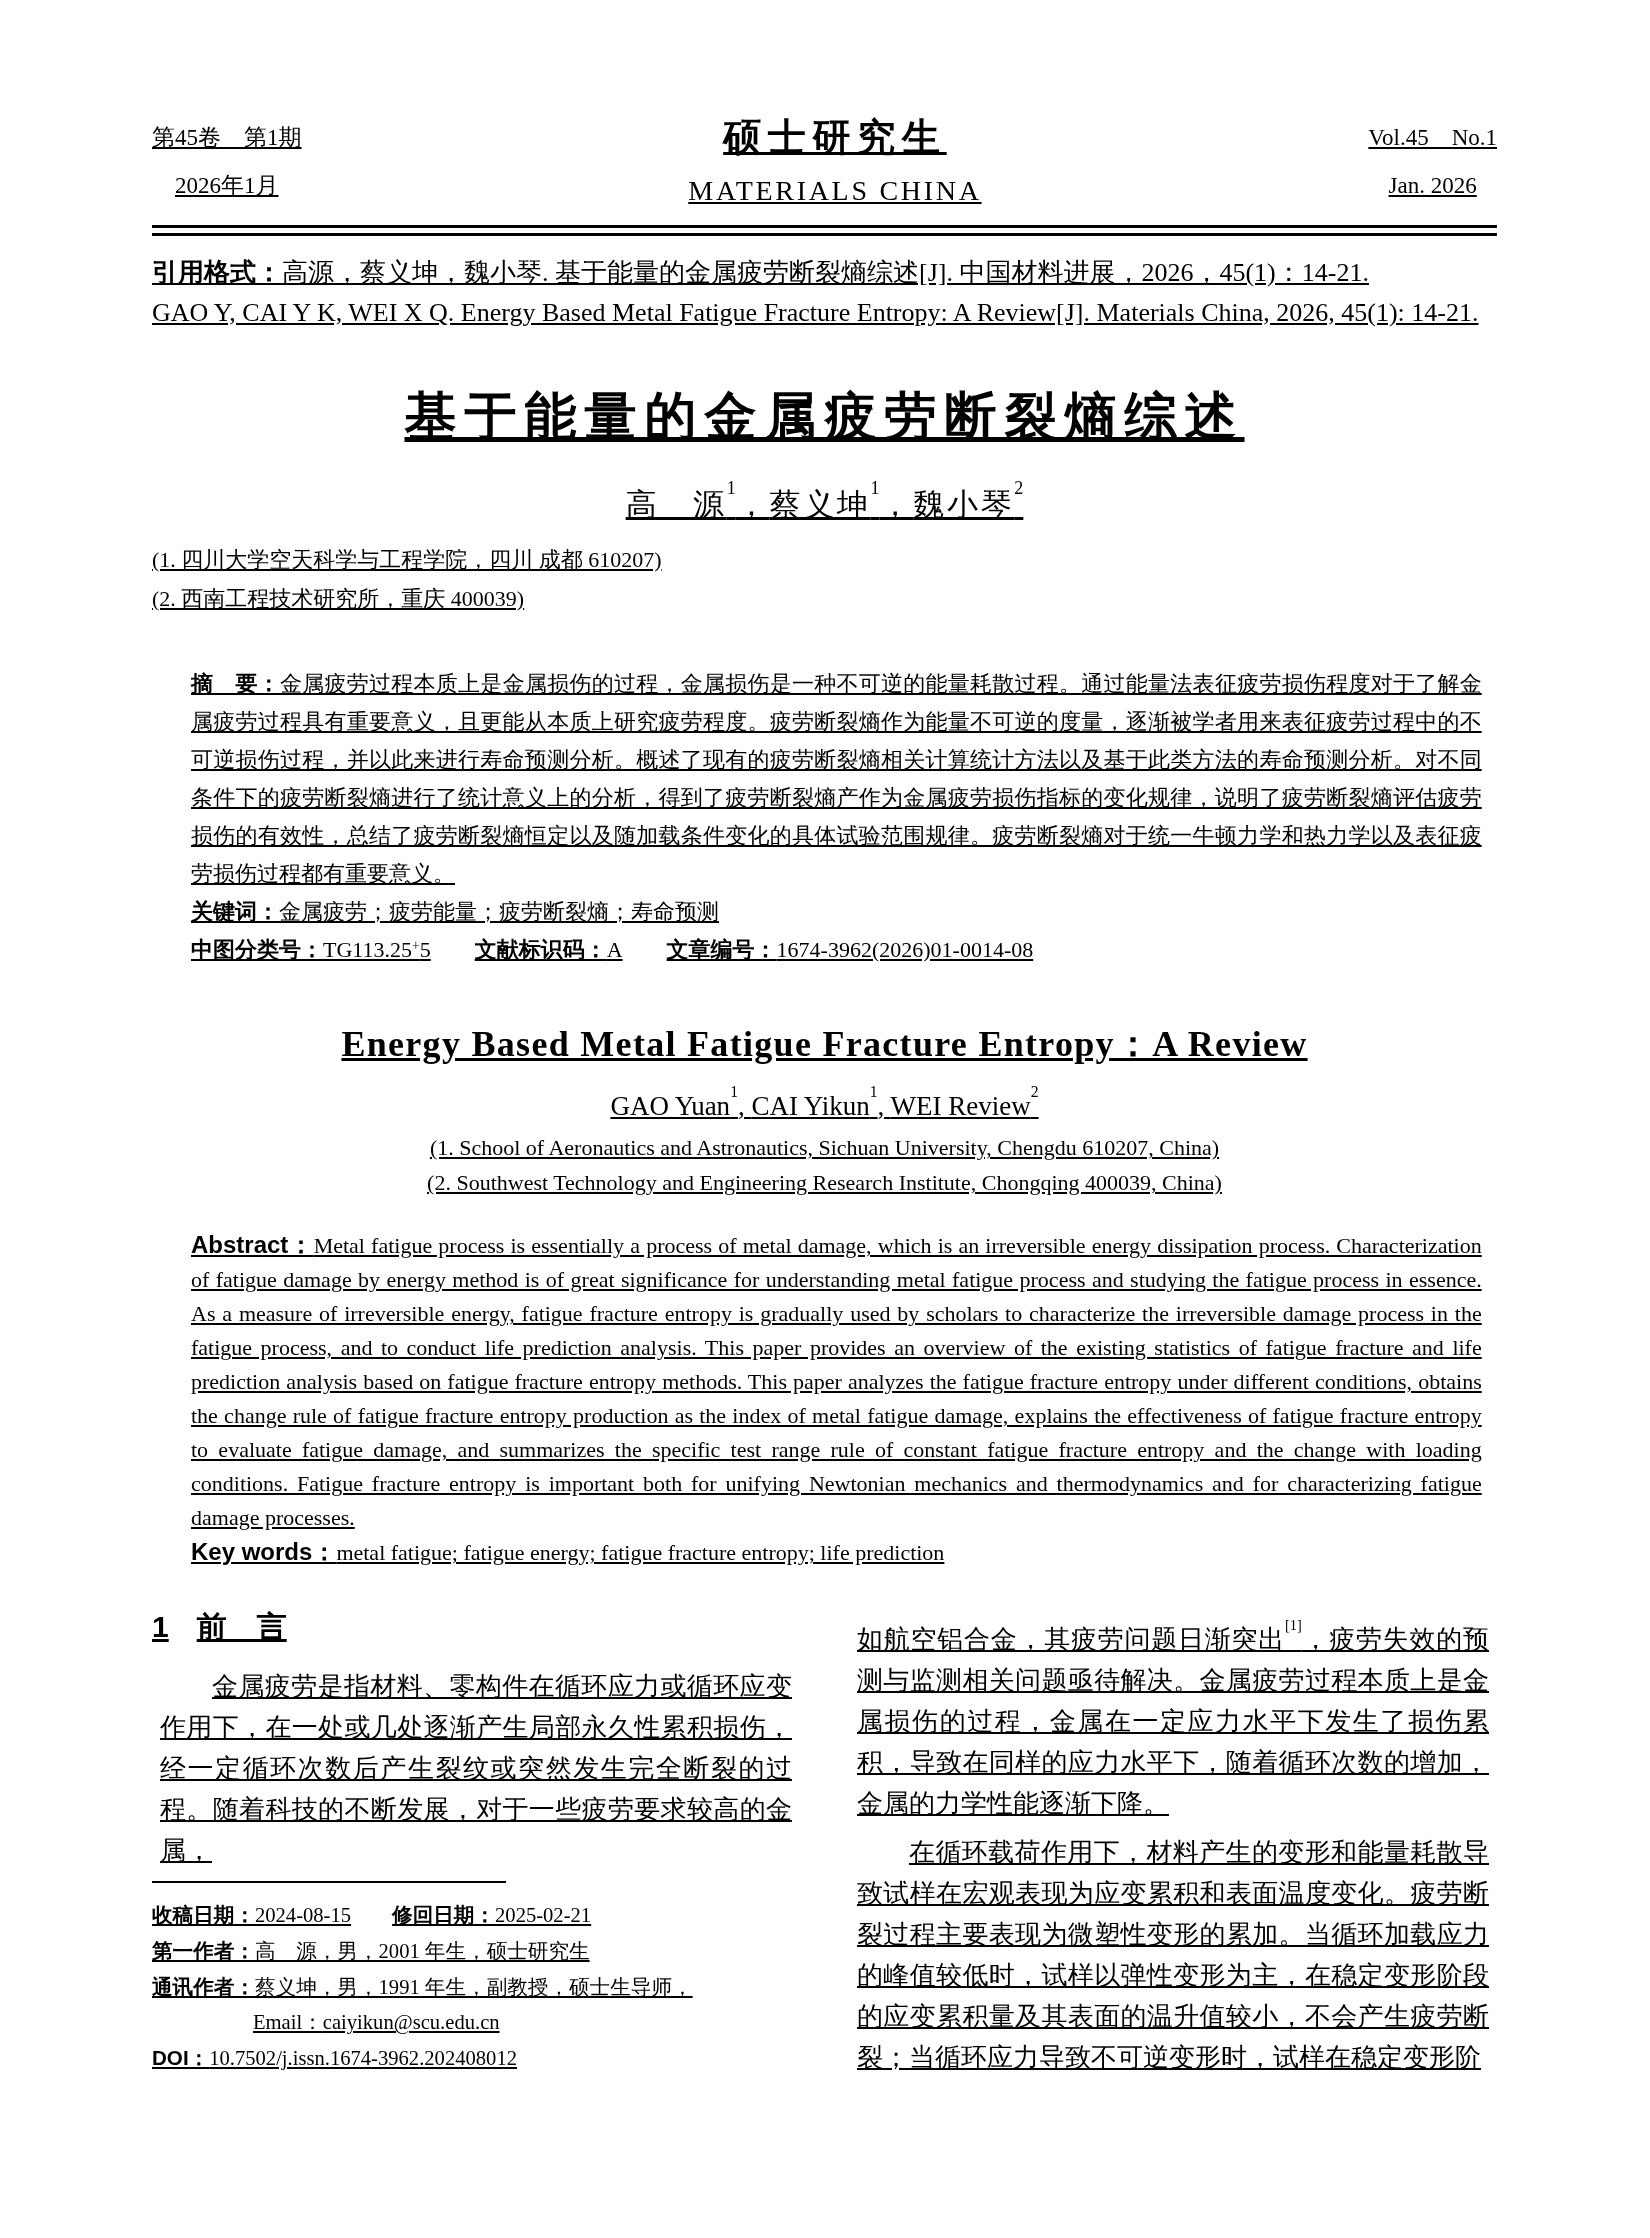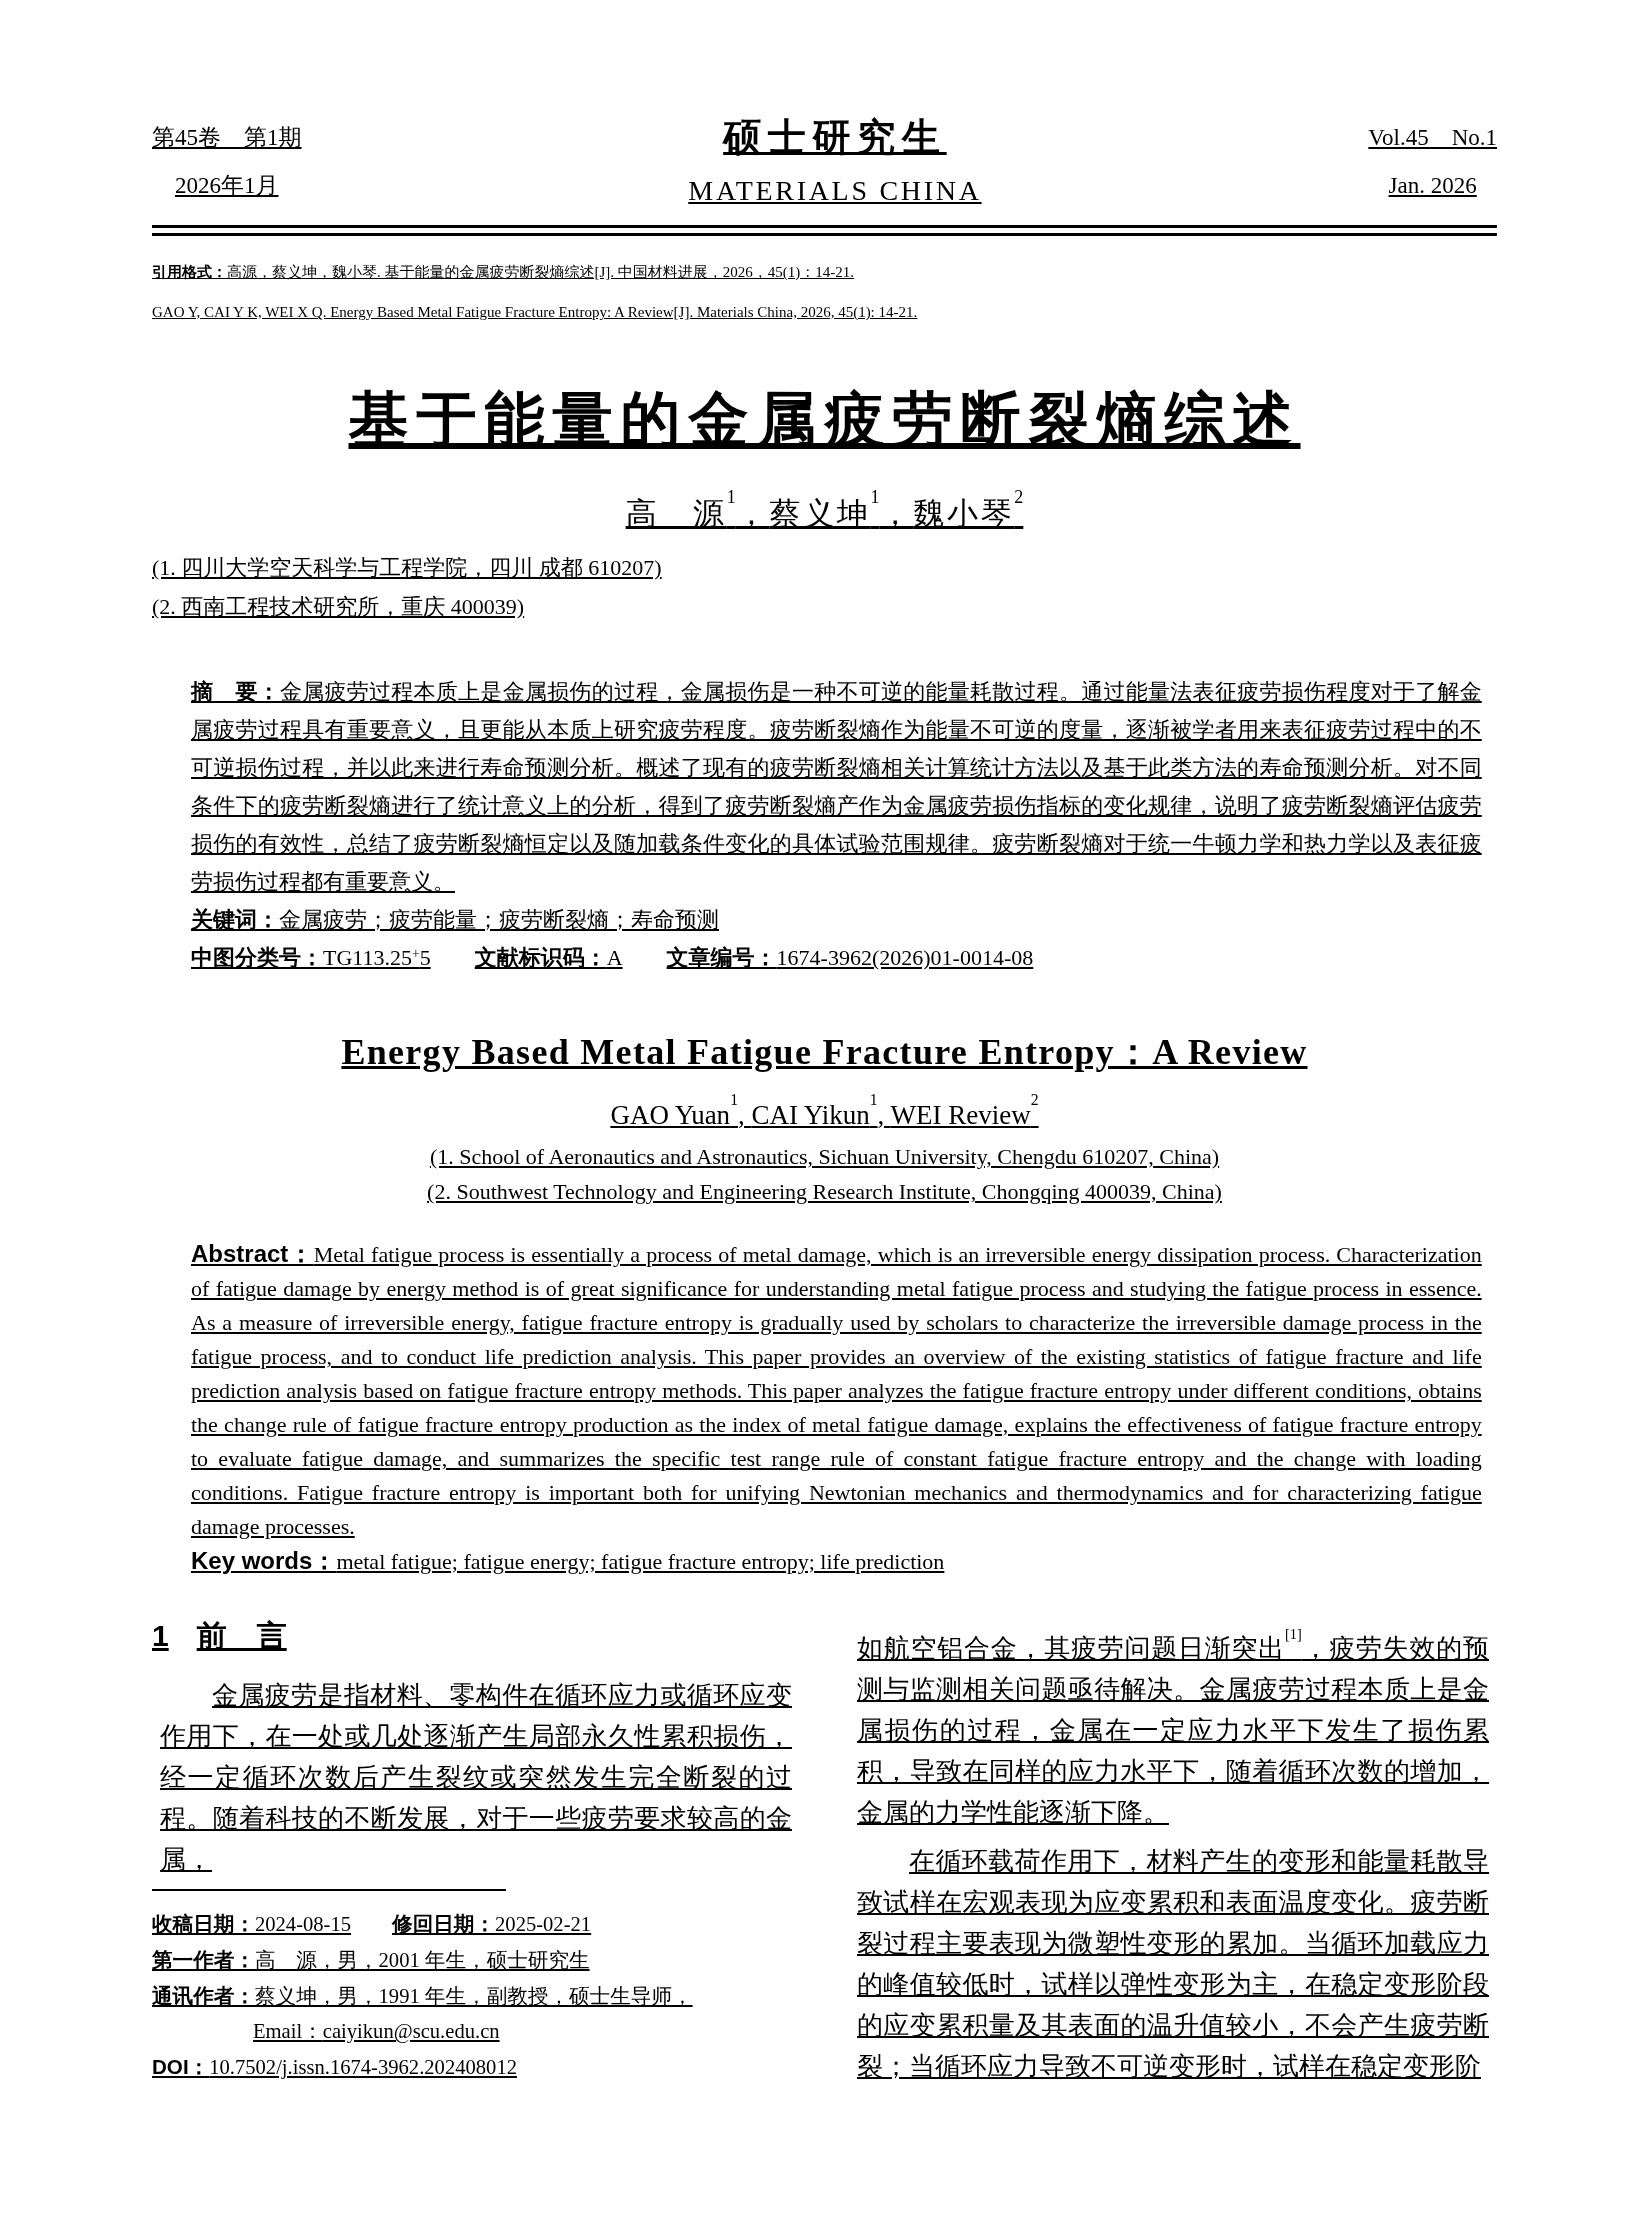--- a/index.html
+++ b/index.html
@@ -14,27 +14,27 @@
   .jheader{display:flex;justify-content:space-between;align-items:center;padding-top:114px;height:94px;}
   .hdr-side{font-size:23px;line-height:1;text-align:center;}
   .hdr-side .l2{margin-top:25px;}
   .hdr-center{text-align:center;}
   .journal-cn{font-family:"Liberation Sans","DejaVu Sans",sans-serif;font-weight:bold;font-size:38px;letter-spacing:6.7px;line-height:1;}
   .journal-en{font-size:28px;letter-spacing:2.7px;line-height:1;margin-top:21px;}
 
   .double-rule{margin-top:17.3px;height:4.7px;border-top:3.3px solid #000;border-bottom:3.3px solid #000;}
 
   
-  .citation{margin-top:16px;font-size:15px;line-height:40px;}
+  .citation{margin-top:16px;font-size:26px;line-height:40px;}
   .citation p{margin:0;}
   .lab{font-family:"Liberation Sans","DejaVu Sans",sans-serif;font-weight:bold;}
 
   
   .title-cn{margin:52px 0 0 0;text-align:center;font-family:"Liberation Sans","DejaVu Sans",sans-serif;
-    font-weight:bold;font-size:60px;letter-spacing:8px;line-height:1.2;}
+    font-weight:bold;font-size:52px;letter-spacing:8px;line-height:1.2;}
   .authors-cn{margin-top:37px;text-align:center;font-size:31px;letter-spacing:2.7px;}
   .authors-cn sup,.authors-en sup{font-size:0.58em;position:relative;top:-0.55em;letter-spacing:0;}
   .affils{margin-top:13.3px;text-align:left;font-size:22px;line-height:39px;}
   .affils div{margin:0;}
 
   
   .absblock{margin:47px 15.3px 0 39px;font-size:22px;line-height:38px;text-align:justify;}
   .absblock p{margin:0;}
   .clc-group{margin-right:44px;}
   .sup-plus{font-size:0.62em;position:relative;top:-0.5em;}

